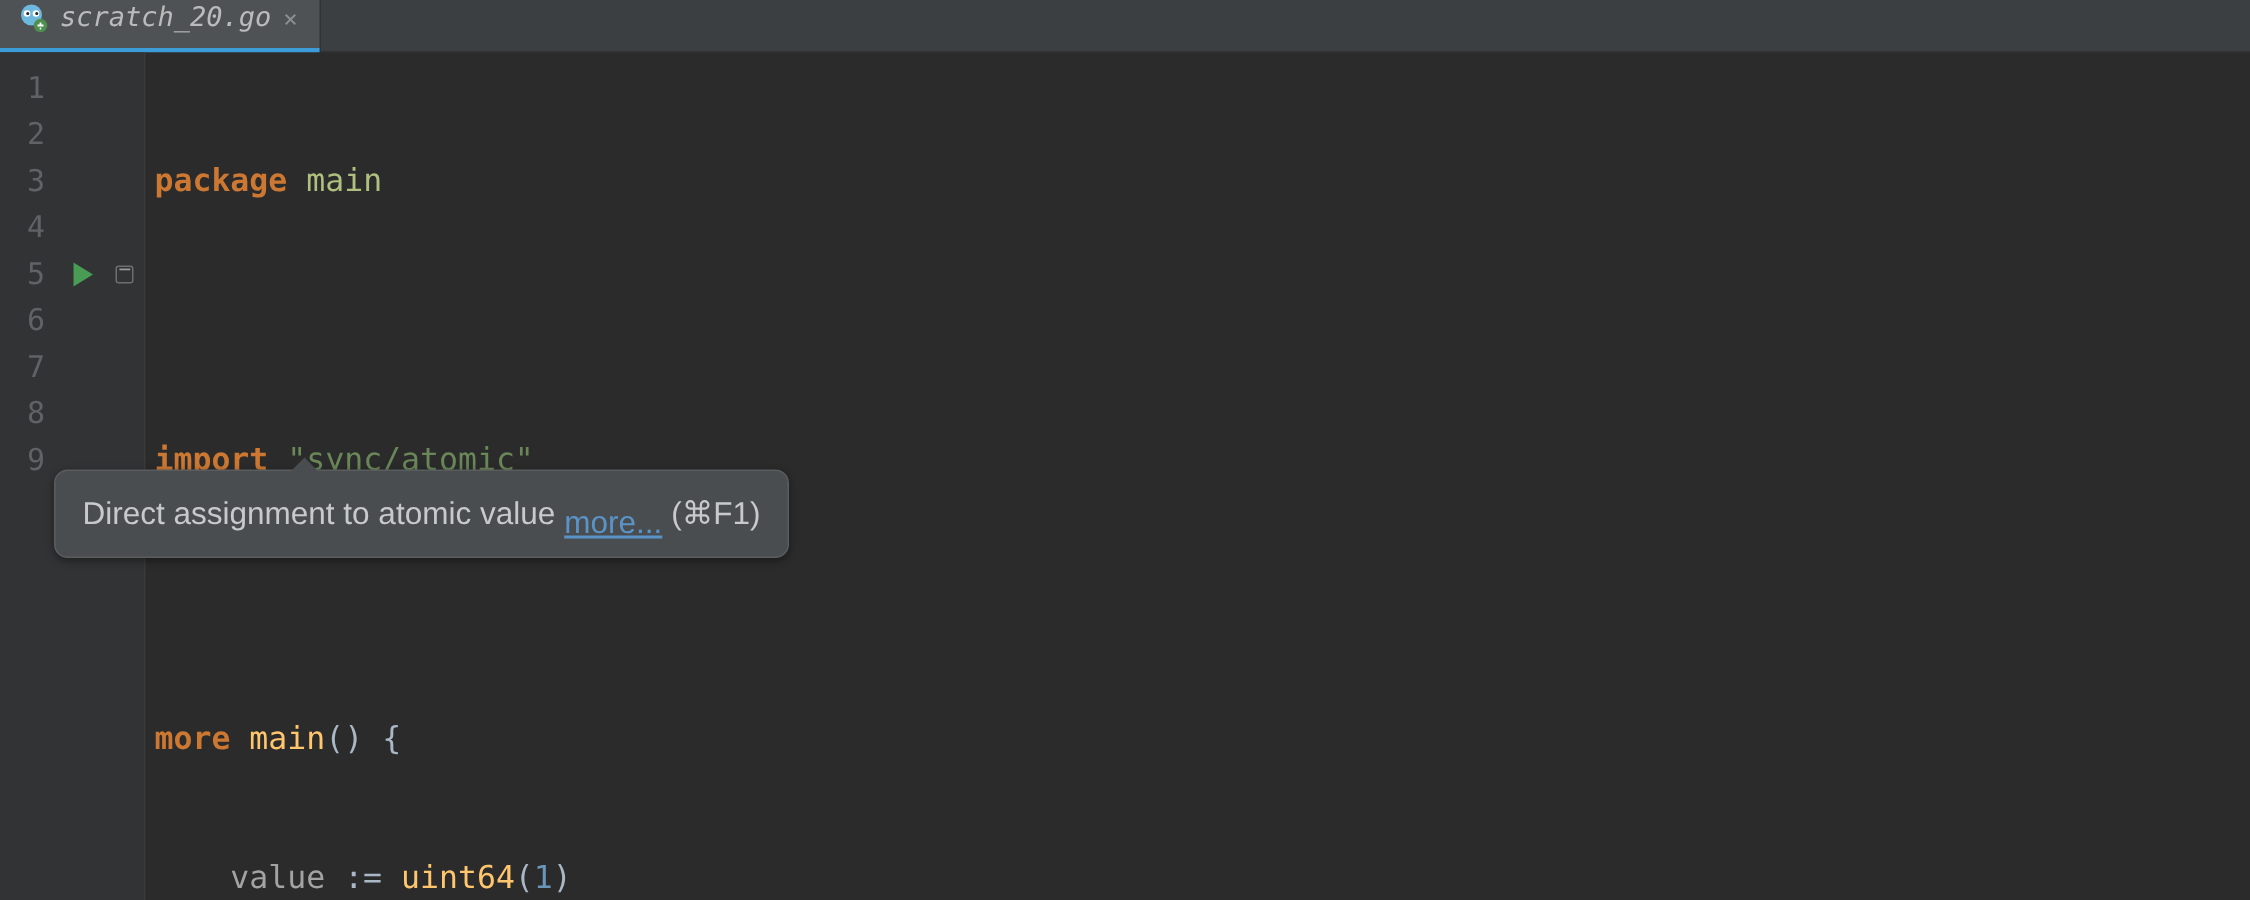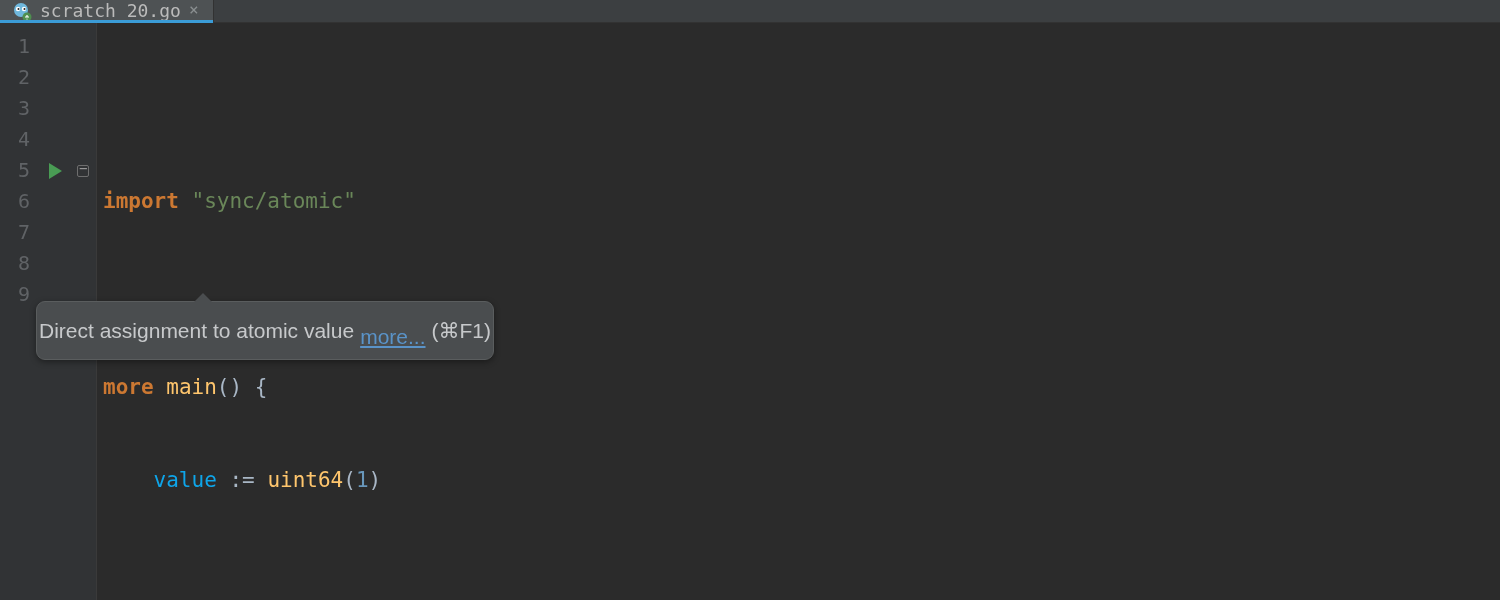--- a/index.html
+++ b/index.html
@@ -1,47 +1,47 @@
 <!DOCTYPE html>
 <html><head>
 <meta charset="utf-8">
 <style>
   * { margin:0; padding:0; box-sizing:border-box; }
   html,body { width:1500px; height:600px; background:#2b2b2b; font-family:"Menlo","Consolas",monospace; overflow:hidden; }
   .root { display:flex; flex-direction:column; width:100%; height:100%; }
   
   .tabbar { height:40px; background:#3c3f41; display:flex; align-items:stretch; border-bottom:1px solid #323232; }
-  .tab { display:flex; align-items:flex-start; gap:8px; padding:0 14px 0 10px; background:#4e5254; color:#bbbbbb; font-size:18px; position:relative; border-right:1px solid #323232;}
+  .tab { display:flex; align-items:flex-end; gap:8px; padding:0 14px 12px 10px; background:#4e5254; color:#bbbbbb; font-size:18px; position:relative; border-right:1px solid #323232;font-style:italic;}
   .tab.active::after { content:""; position:absolute; left:0; right:0; bottom:-1px; height:3px; background:#3b9cd7; }
   .tab .close { color:#8a8f91; font-size:16px; }
   
   .editor { display:flex; flex:1; background:#2b2b2b; position:relative; }
   .gutter { width:40px; background:#313335; color:#606366; text-align:right; padding:8px 10px 0 0; font-size:20px; line-height:31px; user-select:none;}
   .iconcol { width:30px; background:#313335; padding-top:8px; font-size:20px; line-height:31px;}
   .iconcol .row { height:31px; display:flex; align-items:center; justify-content:center;}
   .foldcol { width:26px; background:#313335; padding-top:8px;}
   .foldcol .row { height:31px; display:flex; align-items:center; justify-content:center;}
   .vline { width:1px; background:#3a3a3a; }
   .code { flex:1; padding:8px 0 0 6px; font-size:21px; line-height:31px; color:#a9b7c6; white-space:pre; position:relative;}
   .code .line { height:31px; padding-left:0;}
   .kw   { color:#cc7832; font-weight:bold; }
   .pkg  { color:#afbf7e; }
   .str  { color:#6a8759; }
   .fn   { color:#ffc66d; }
-  .var  { color:#0ea5e9; }
+  .var  { color:#a3a3a3; }
   .num  { color:#6897bb; }
   .op   { color:#a9b7c6; }
   
   .tooltip {
     position:absolute;
     left:36px; top:278px;
     background:#4a4d4f;
     border:1px solid #5a5d5e;
     border-radius:9px;
-    padding:10px 2px;
+    padding:10px 18px;
     color:#c7c9cb;
     font-family:-apple-system,"Helvetica Neue",Arial,sans-serif;
     font-size:21px;
     display:flex;
     align-items:center;
     gap:6px;
     box-shadow:0 2px 6px rgba(0,0,0,0.4);
   }
   .tooltip::before {
     content:"";
@@ -135,20 +135,21 @@
         </div>
       <div class="row"></div>
       <div class="row"></div>
       <div class="row"></div>
       <div class="row"></div>
     </div>
 
     <div class="vline"></div>
 
     <div class="code">
+      <div class="line"><span class="kw">package</span><span> </span><span class="pkg">main</span></div>
       <div class="line"></div>
       <div class="line"><span class="kw">import</span><span> </span><span class="str">"sync/atomic"</span></div>
       <div class="line"></div>
       <div class="line"><span class="kw">more</span><span> </span><span class="fn">main</span><span class="op">()</span><span> </span><span class="op">{</span></div>
       <div class="line">    <span class="var">value</span><span class="op"> := </span><span class="fn">uint64</span><span class="op">(</span><span class="num">1</span><span class="op">)</span></div>
       
       
       
     </div>
 

